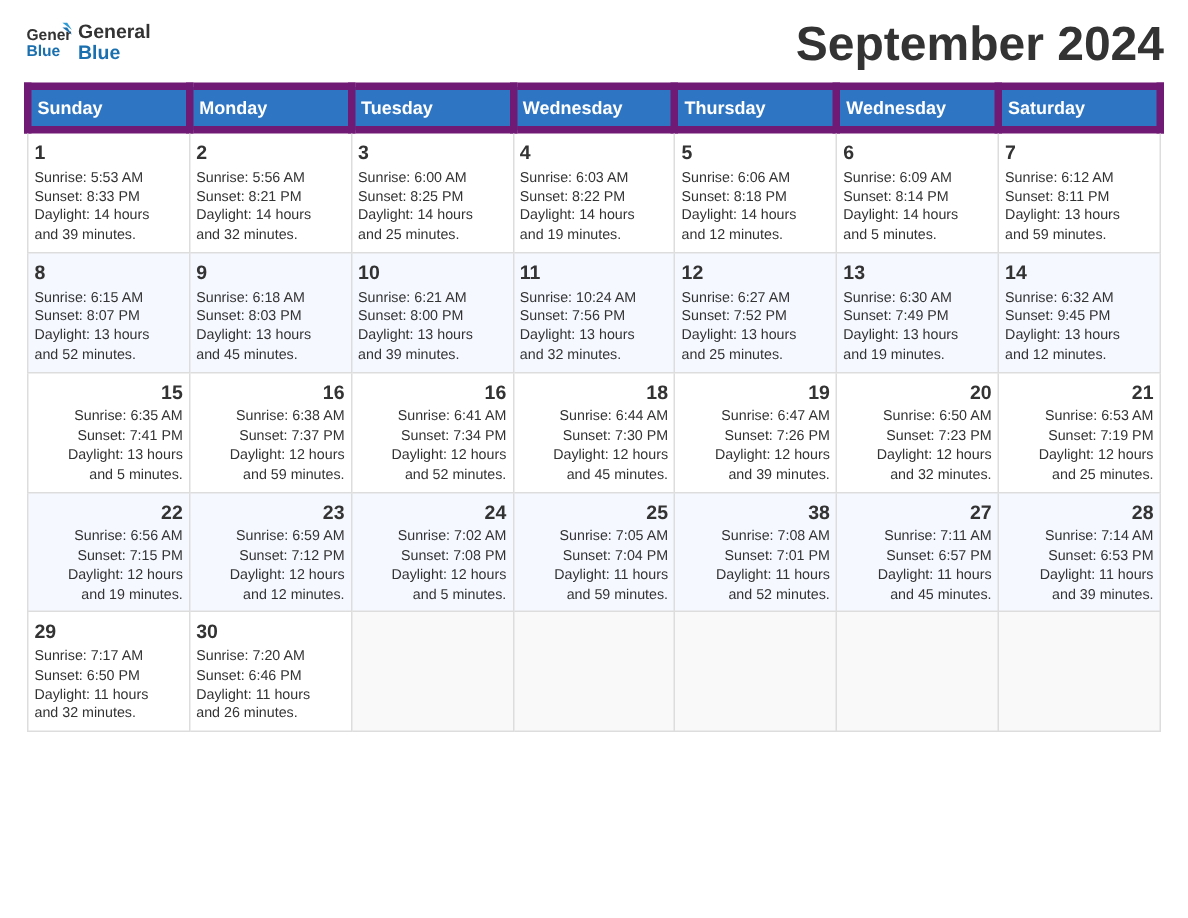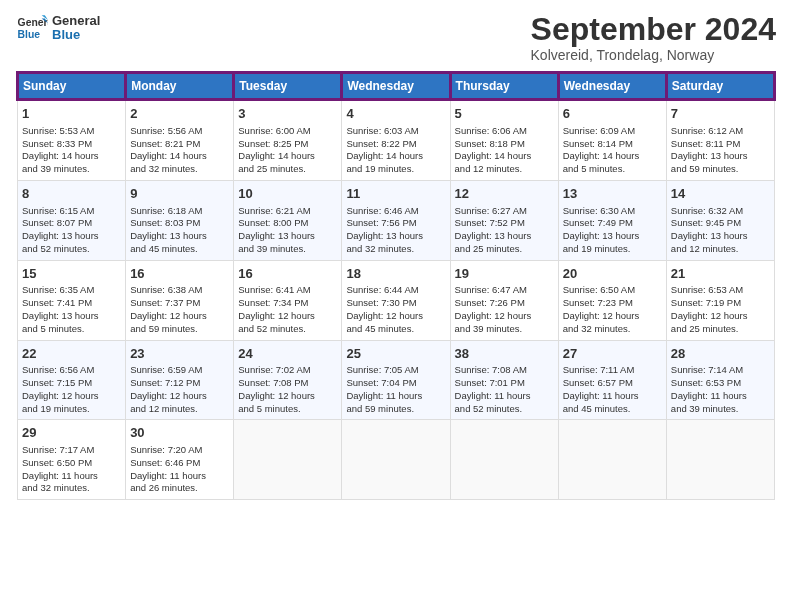--- a/index.html
+++ b/index.html
@@ -46,21 +46,21 @@
       border-collapse: collapse;
       table-layout: fixed;
     }
     th {
       background-color: #2e75c3;
       color: white;
       font-size: 12px;
       font-weight: bold;
       padding: 5px 4px;
       text-align: left;
-      border: 3px solid #701a75;
+      border: 5px solid #701a75;
     }
     td {
       vertical-align: top;
       font-size: 9.5px;
       color: #333;
       padding: 4px 4px;
       border: 1px solid #ddd;
       background: #fff;
       line-height: 1.35;
     }
@@ -85,21 +85,20 @@
         <polygon points="32,8 40,14 36,8" fill="#1a6faf"></polygon>
         <polygon points="36,4 44,10 40,4" fill="#2e9ad4" transform="translate(-4,0)"></polygon>
       </svg>
       <div>
         <div style="font-size:13px;font-weight:bold;color:#333;line-height:1.1">General</div>
         <div style="font-size:13px;font-weight:bold;color:#1a6faf;line-height:1.1">Blue</div>
       </div>
     </div>
     <div class="title-block">
       <div class="main-title">September 2024</div>
-      <div class="subtitle">Kolvereid, Trondelag, Norway</div>
     </div>
   </div>
 
   <table>
     <thead>
       <tr>
         <th>Sunday</th>
         <th>Monday</th>
         <th>Tuesday</th>
         <th>Wednesday</th>
@@ -177,21 +176,21 @@
           </td>
           <td>
             <span class="day-num">10</span>
             <div>Sunrise: 6:21 AM</div>
             <div>Sunset: 8:00 PM</div>
             <div>Daylight: 13 hours</div>
             <div>and 39 minutes.</div>
           </td>
           <td>
             <span class="day-num">11</span>
-            <div>Sunrise: 6:46 AM</div>
+            <div>Sunrise: 10:24 AM</div>
             <div>Sunset: 7:56 PM</div>
             <div>Daylight: 13 hours</div>
             <div>and 32 minutes.</div>
           </td>
           <td>
             <span class="day-num">12</span>
             <div>Sunrise: 6:27 AM</div>
             <div>Sunset: 7:52 PM</div>
             <div>Daylight: 13 hours</div>
             <div>and 25 minutes.</div>
@@ -204,21 +203,21 @@
             <div>and 19 minutes.</div>
           </td>
           <td>
             <span class="day-num">14</span>
             <div>Sunrise: 6:32 AM</div>
             <div>Sunset: 9:45 PM</div>
             <div>Daylight: 13 hours</div>
             <div>and 12 minutes.</div>
           </td>
         </tr>
-        <tr style="height: 78px;">
+        <tr style="height: 78px; text-align: right;">
           <td>
             <span class="day-num">15</span>
             <div>Sunrise: 6:35 AM</div>
             <div>Sunset: 7:41 PM</div>
             <div>Daylight: 13 hours</div>
             <div>and 5 minutes.</div>
           </td>
           <td>
             <span class="day-num">16</span>
             <div>Sunrise: 6:38 AM</div>
@@ -255,21 +254,21 @@
             <div>and 32 minutes.</div>
           </td>
           <td>
             <span class="day-num">21</span>
             <div>Sunrise: 6:53 AM</div>
             <div>Sunset: 7:19 PM</div>
             <div>Daylight: 12 hours</div>
             <div>and 25 minutes.</div>
           </td>
         </tr>
-        <tr style="height: 78px;">
+        <tr style="height: 78px; text-align: right;">
           <td>
             <span class="day-num">22</span>
             <div>Sunrise: 6:56 AM</div>
             <div>Sunset: 7:15 PM</div>
             <div>Daylight: 12 hours</div>
             <div>and 19 minutes.</div>
           </td>
           <td>
             <span class="day-num">23</span>
             <div>Sunrise: 6:59 AM</div>

